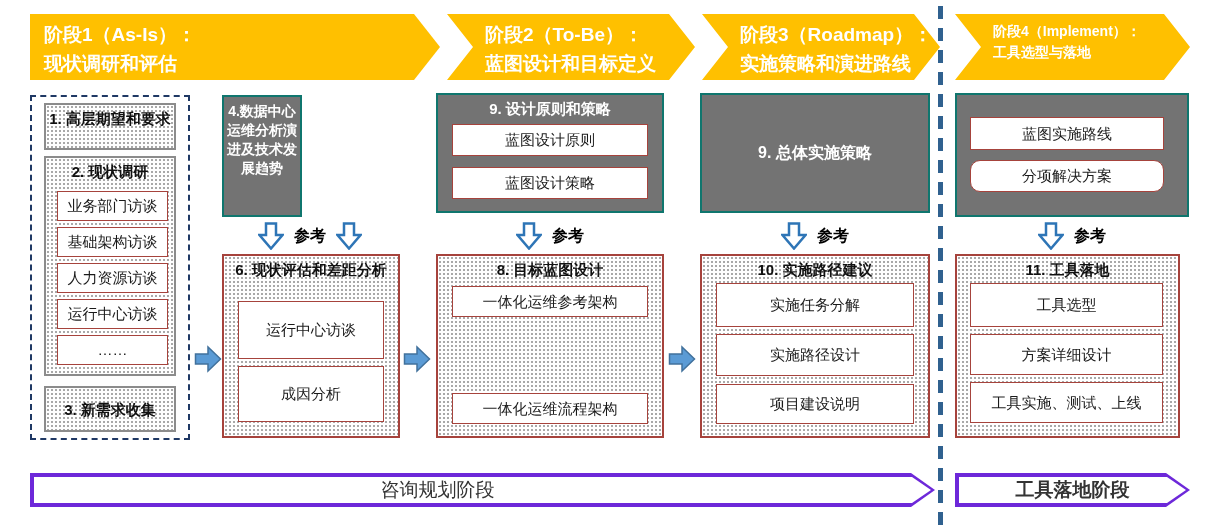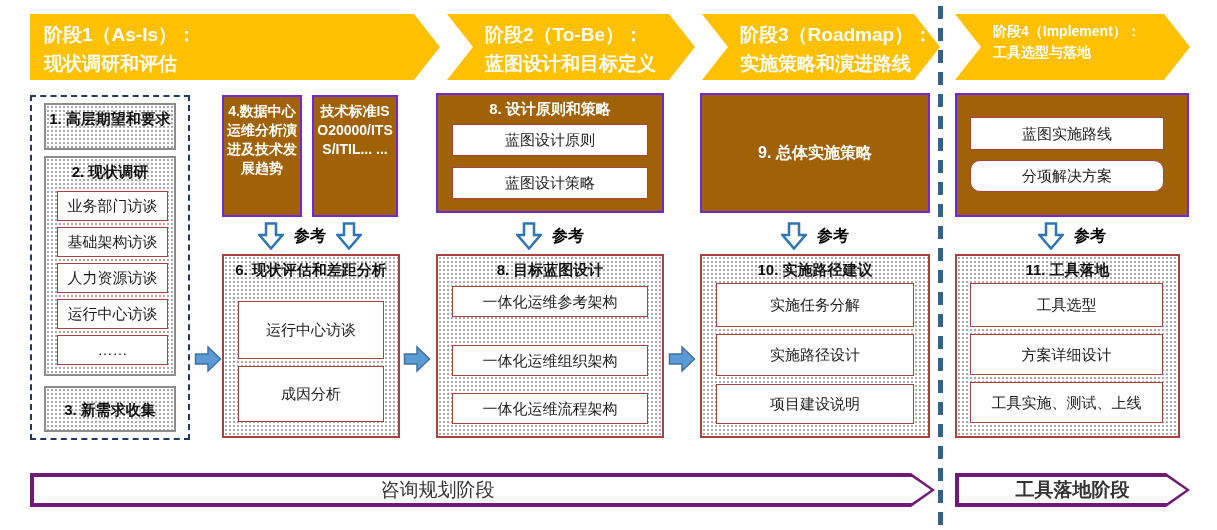--- a/index.html
+++ b/index.html
@@ -14,31 +14,31 @@
   .banner.chev{clip-path:polygon(0 0,calc(100% - 26px) 0,100% 50%,calc(100% - 26px) 100%,0 100%,26px 50%);padding-left:38px;}
 
   
   .dotted{background-color:#ffffff;background-image:radial-gradient(#a9a9a9 1px,transparent 1.25px);
           background-size:4px 4px;}
   .graybox{border:2px solid #8c8c8c;}
   .redframe{border:2px solid #A6433C;}
   .boxtitle{font-weight:bold;font-size:15px;color:#111;text-align:center;padding-top:4px;line-height:1.3;}
   .whitebox{background:#fff;border:1.5px solid #A6433C;display:flex;align-items:center;justify-content:center;
             font-size:15px;color:#1a1a1a;text-align:center;line-height:1.2;}
-  .bluebox{background:#a16207;border:2px solid #6d28d9;color:#fff;font-weight:bold;text-align:center;}
+  .bluebox{background:#737373;border:2px solid #0f766e;color:#fff;font-weight:bold;text-align:center;}
   .dashframe{border:2px dashed #1F3864;background:#fff;}
 
   .refrow{display:flex;align-items:center;justify-content:center;gap:10px;}
   .reflabel{font-weight:bold;font-size:16px;color:#000;}
 
   
   .vdash{width:5px;background-image:repeating-linear-gradient(to bottom,#30618F 0 13px,transparent 13px 22px);}
 
   
-  .parrow{background:#701a75;clip-path:polygon(0 0,calc(100% - 24px) 0,100% 50%,calc(100% - 24px) 100%,0 100%);}
+  .parrow{background:#6d28d9;clip-path:polygon(0 0,calc(100% - 24px) 0,100% 50%,calc(100% - 24px) 100%,0 100%);}
   .parrow-in{position:absolute;inset:4px;background:#fff;
              clip-path:polygon(0 0,calc(100% - 19px) 0,100% 50%,calc(100% - 19px) 100%,0 100%);
              display:flex;align-items:center;justify-content:center;
              font-family:"Liberation Serif",serif;font-size:19px;color:#333;}
 </style>
 </head>
 <body>
 
 <div class="canvas">
 
@@ -81,52 +81,50 @@
     <path d="M1.5 10 H14 V3 L26.5 15 L14 27 V20 H1.5 Z" fill="#5B9BD5" stroke="#41719C" stroke-width="1.5"></path>
   </svg>
   <svg class="abs" style="left:402px;top:344px;" width="30" height="30" viewBox="0 0 28 30">
     <path d="M1.5 10 H14 V3 L26.5 15 L14 27 V20 H1.5 Z" fill="#5B9BD5" stroke="#41719C" stroke-width="1.5"></path>
   </svg>
   <svg class="abs" style="left:667px;top:344px;" width="30" height="30" viewBox="0 0 28 30">
     <path d="M1.5 10 H14 V3 L26.5 15 L14 27 V20 H1.5 Z" fill="#5B9BD5" stroke="#41719C" stroke-width="1.5"></path>
   </svg>
 
   <div class="abs bluebox" style="left:222px;top:95px;width:80px;height:122px;font-size:14px;line-height:1.35;padding:5px 3px;">4.数据中心运维分析演进及技术发展趋势</div>
-  <div class="abs bluebox" style="left:312px;top:95px;width:86px;height:122px;font-size:14px;line-height:1.35;padding:5px 3px;word-break:break-all;">技术标准ISO20000/ITSS/ITIL... ...</div>
   <div class="abs refrow" style="left:222px;top:220px;width:176px;height:32px;">
     <svg width="26" height="28" viewBox="0 0 26 28">
       <path d="M8 1.5 H18 V13 H24.5 L13 26.5 L1.5 13 H8 Z" fill="#fff" stroke="#2E75B6" stroke-width="2.5"></path>
     </svg>
     <span class="reflabel">参考</span>
     <svg width="26" height="28" viewBox="0 0 26 28">
       <path d="M8 1.5 H18 V13 H24.5 L13 26.5 L1.5 13 H8 Z" fill="#fff" stroke="#2E75B6" stroke-width="2.5"></path>
     </svg>
   </div>
   <div class="abs dotted redframe" style="left:222px;top:254px;width:178px;height:184px;">
     <div class="boxtitle">6. 现状评估和差距分析</div>
   </div>
   <div class="abs whitebox" style="left:238px;top:301px;width:146px;height:58px;">运行中心访谈</div>
   <div class="abs whitebox" style="left:238px;top:366px;width:146px;height:56px;">成因分析</div>
 
   <div class="abs bluebox" style="left:436px;top:93px;width:228px;height:120px;">
-    <div class="boxtitle" style="color:#fff;">8. 设计原则和策略</div>
+    <div class="boxtitle" style="color:#fff;">9. 设计原则和策略</div>
   </div>
   <div class="abs whitebox" style="left:452px;top:124px;width:196px;height:32px;">蓝图设计原则</div>
   <div class="abs whitebox" style="left:452px;top:167px;width:196px;height:32px;">蓝图设计策略</div>
   <div class="abs refrow" style="left:436px;top:220px;width:228px;height:32px;">
     <svg width="26" height="28" viewBox="0 0 26 28">
       <path d="M8 1.5 H18 V13 H24.5 L13 26.5 L1.5 13 H8 Z" fill="#fff" stroke="#2E75B6" stroke-width="2.5"></path>
     </svg>
     <span class="reflabel">参考</span>
   </div>
   <div class="abs dotted redframe" style="left:436px;top:254px;width:228px;height:184px;">
     <div class="boxtitle">8. 目标蓝图设计</div>
   </div>
   <div class="abs whitebox" style="left:452px;top:286px;width:196px;height:31px;">一体化运维参考架构</div>
-  <div class="abs whitebox" style="left:452px;top:345px;width:196px;height:31px;">一体化运维组织架构</div>
   <div class="abs whitebox" style="left:452px;top:393px;width:196px;height:31px;">一体化运维流程架构</div>
 
   <div class="abs bluebox" style="left:700px;top:93px;width:230px;height:120px;font-size:16px;display:flex;align-items:center;justify-content:center;">
     <span>9. 总体实施策略</span>
   </div>
   <div class="abs refrow" style="left:700px;top:220px;width:230px;height:32px;">
     <svg width="26" height="28" viewBox="0 0 26 28">
       <path d="M8 1.5 H18 V13 H24.5 L13 26.5 L1.5 13 H8 Z" fill="#fff" stroke="#2E75B6" stroke-width="2.5"></path>
     </svg>
     <span class="reflabel">参考</span>

